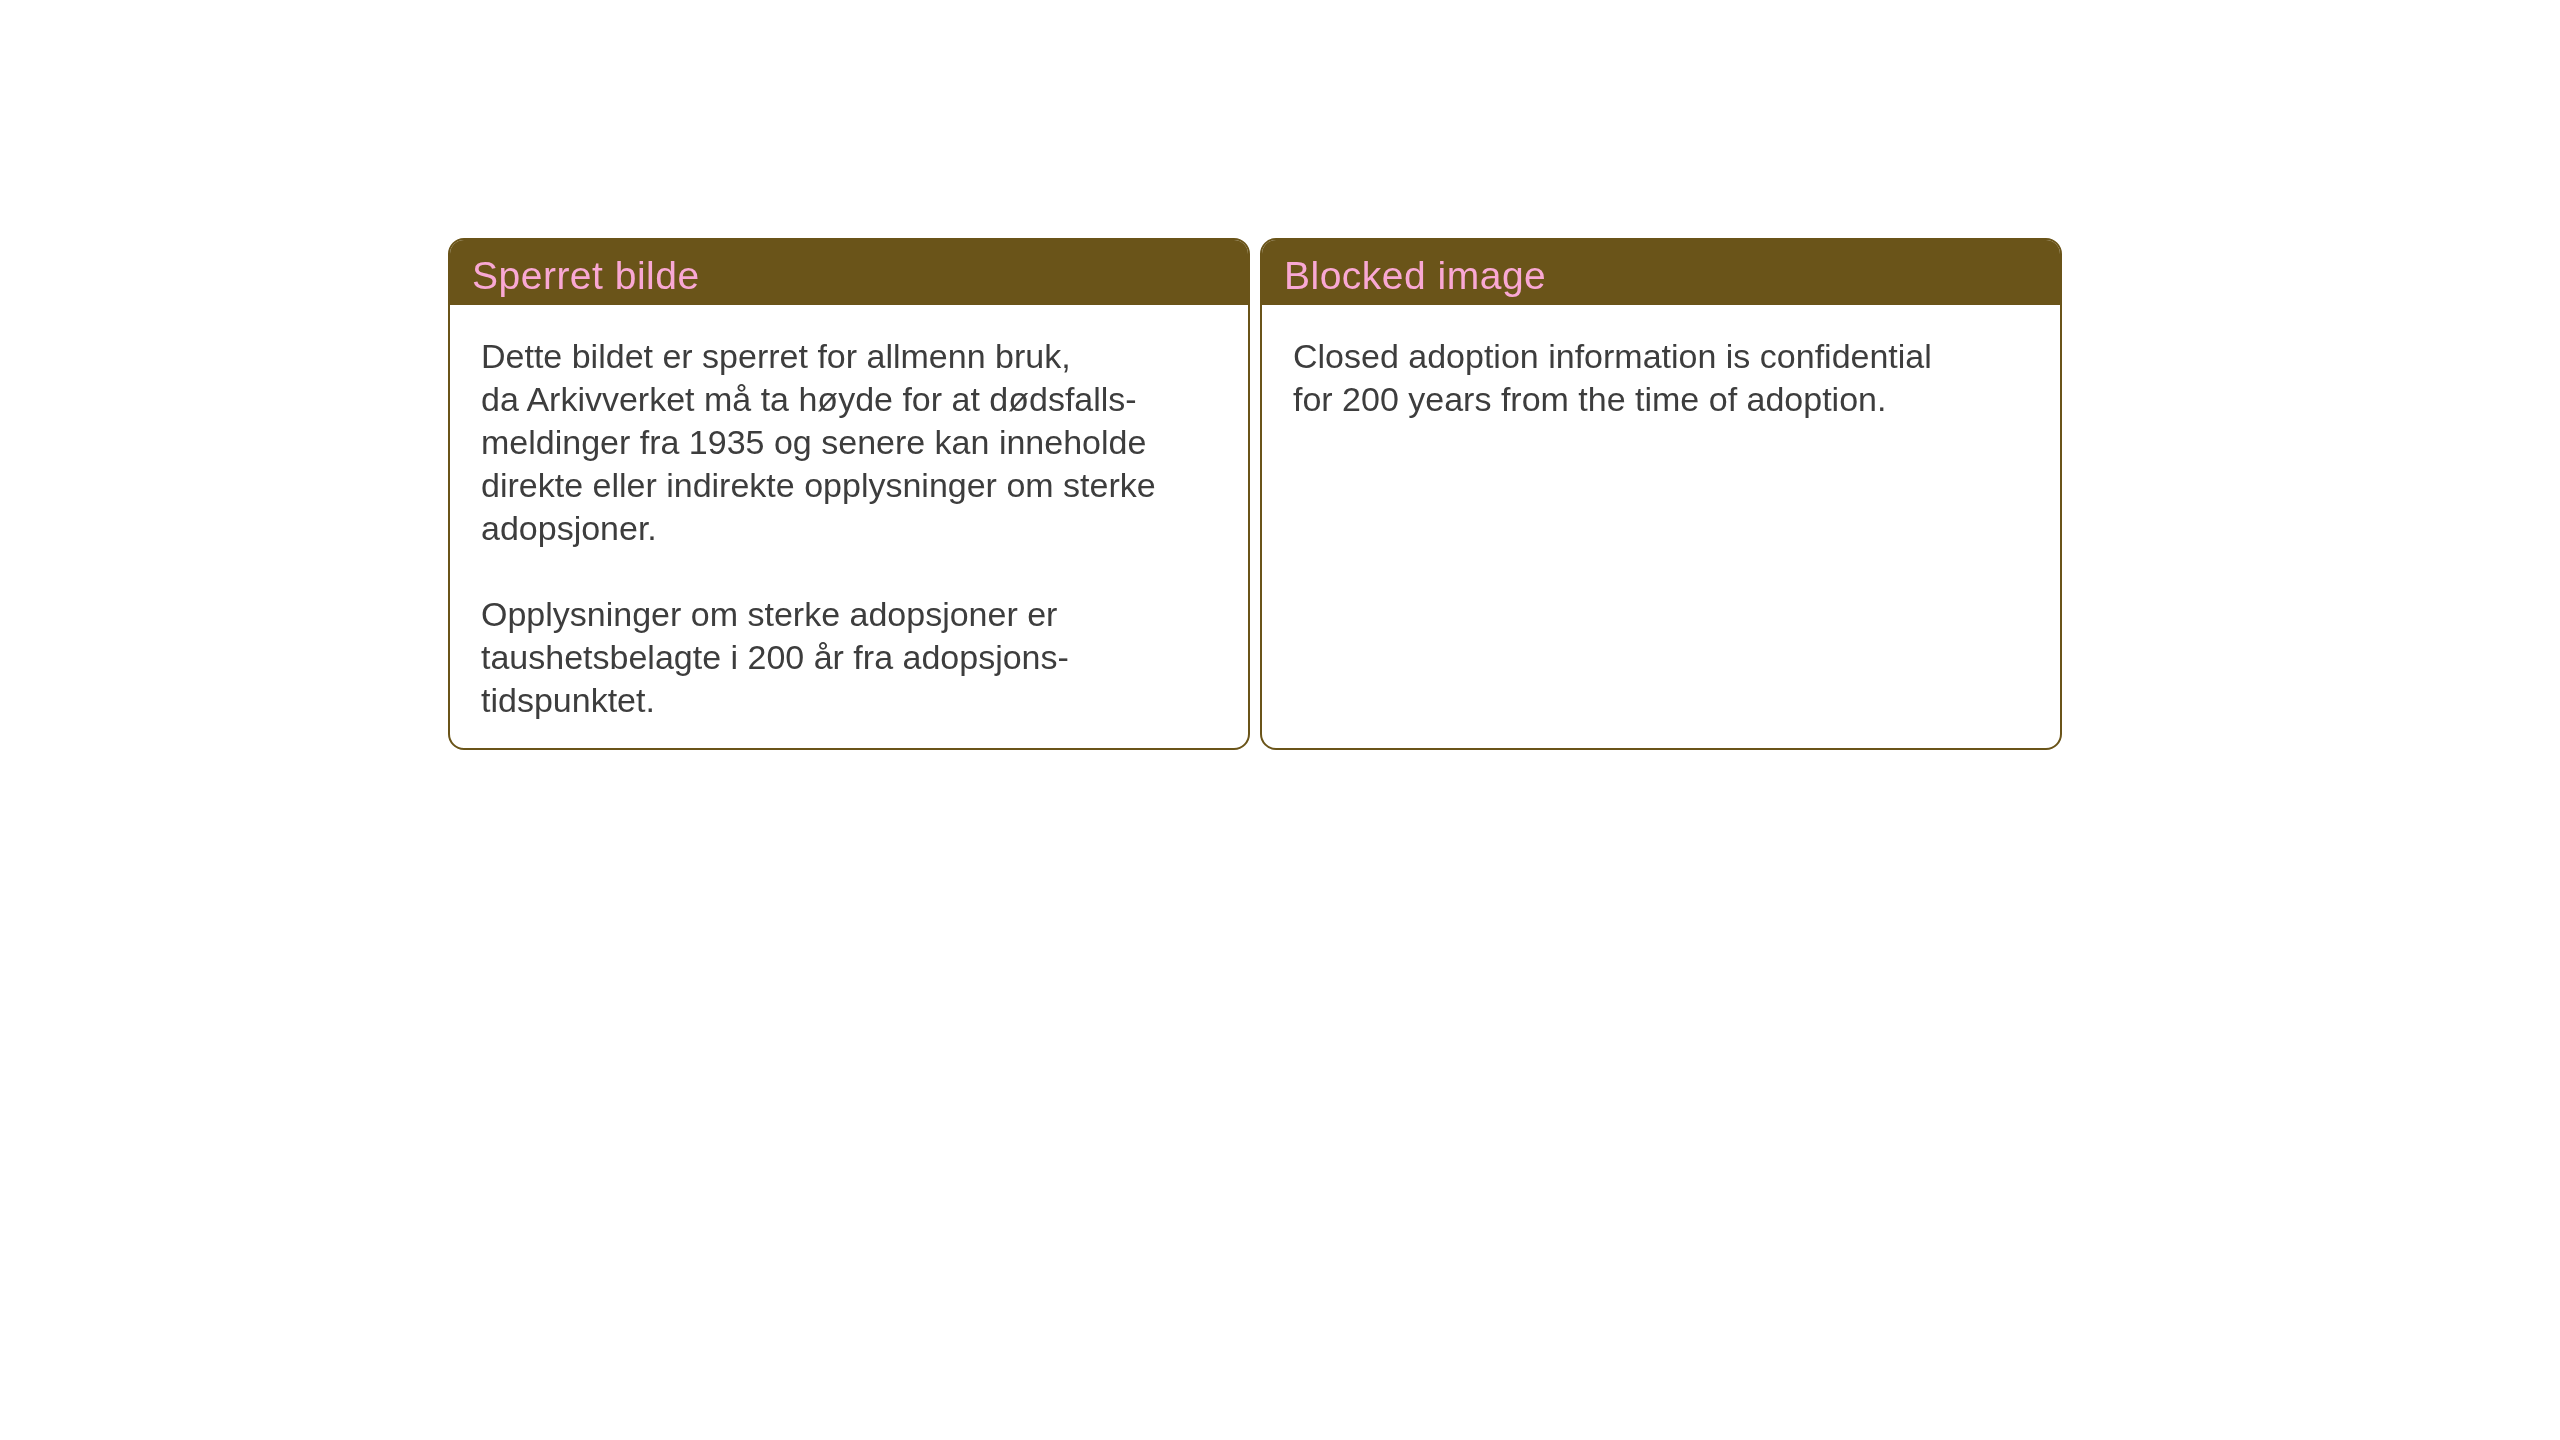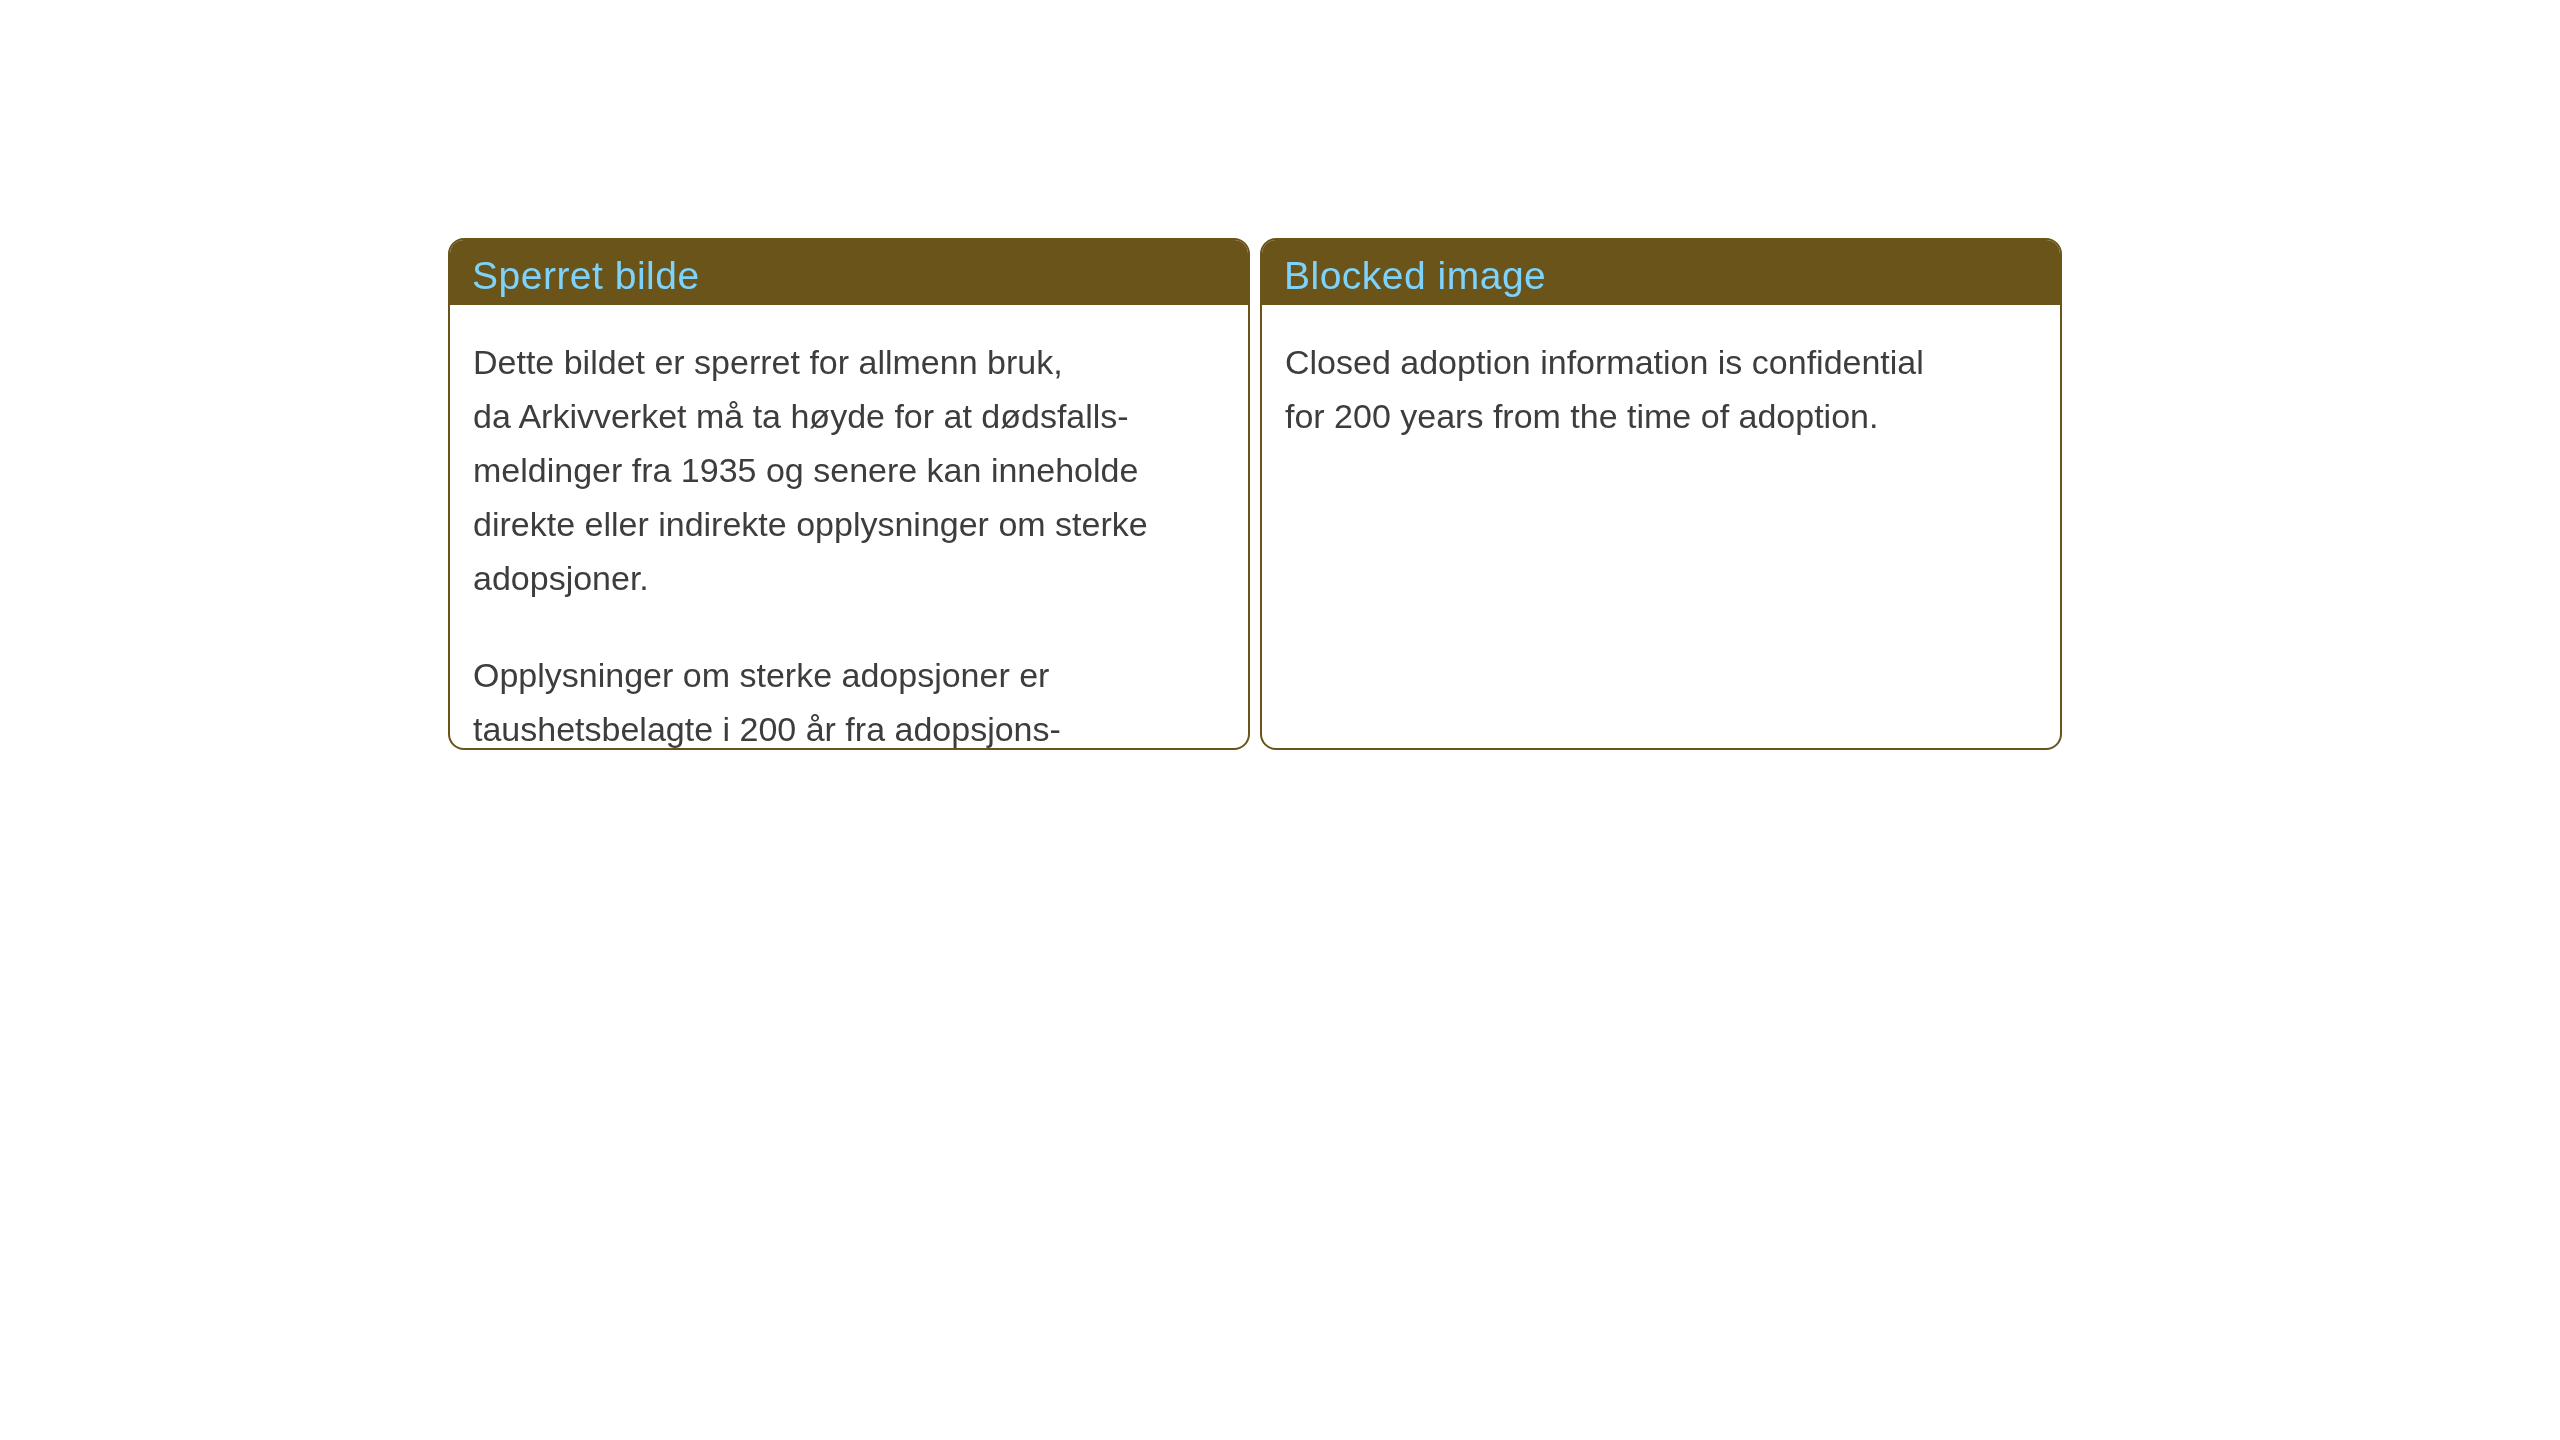--- a/index.html
+++ b/index.html
@@ -29,35 +29,35 @@
   .notice-card.english  { left: 1260px; }
 
   .notice-header {
     box-sizing: border-box;
     height: 65px;
     background: #6a5419;
     padding: 16px 22px 0 22px;
   }
   .notice-title {
     display: inline-block;
-    color: #7dd3fc;
+    color: #f9a8d4;
     font-size: 39px;
     line-height: 40px;
     letter-spacing: 0.5px;
     white-space: nowrap;
   }
   .notice-body {
     box-sizing: border-box;
     padding: 30px 24px 0 23px;
     color: #3d3d3d;
   }
   .notice-body p {
-    margin: 0 0 43px 0;
+    margin: 0 0 43px 8px;
     font-size: 34px;
-    line-height: 54px;
+    line-height: 43px;
     white-space: pre-line;
   }
 </style>
 </head>
 <body>
 
 <div class="notice-card norwegian">
   <div class="notice-header">
     <span class="notice-title">Sperret bilde</span>
   </div>

